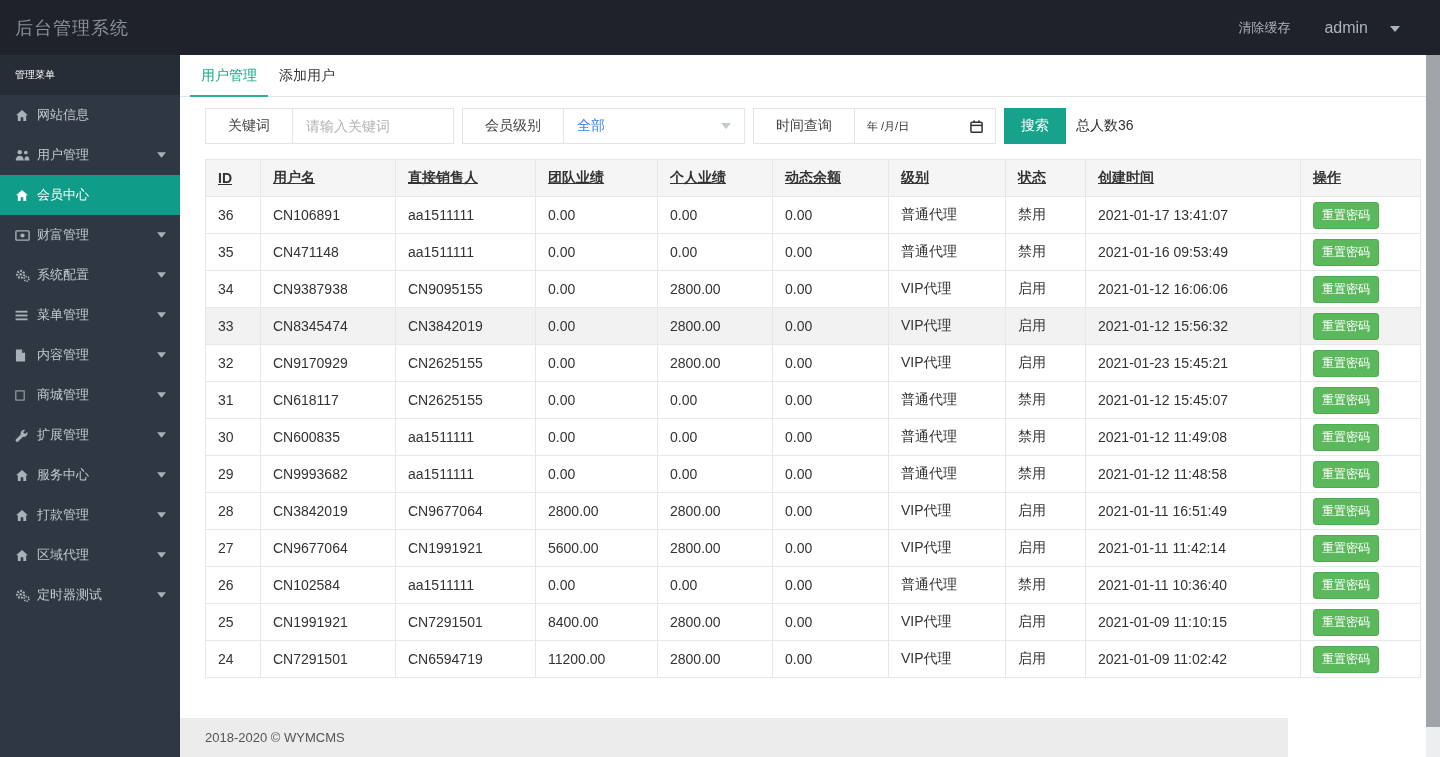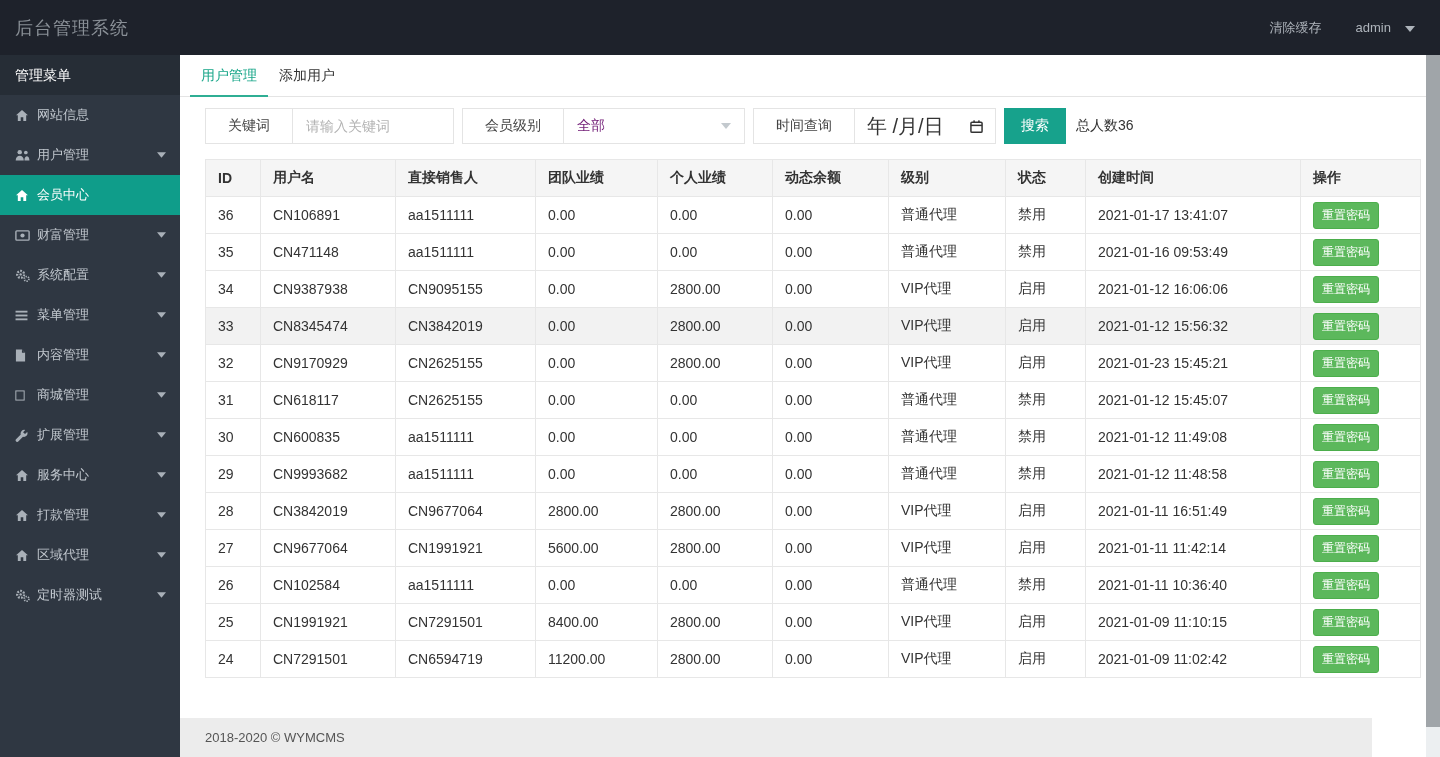--- a/index.html
+++ b/index.html
@@ -1,68 +1,68 @@
 <!DOCTYPE html>
 <html><head>
 <meta charset="utf-8">
 <style>
   * { margin:0; padding:0; box-sizing:border-box; }
   html,body { width:1440px; height:757px; overflow:hidden; }
   body { font-family:"Liberation Sans","DejaVu Sans",sans-serif; background:#fff; position:relative; color:#333; }
 
   
   .navbar { position:absolute; top:0; left:0; width:1440px; height:55px; background:#1e222b;
-            display:flex; align-items:center; justify-content:space-between; padding:0 25px 0 15px; z-index:30; }
+            display:flex; align-items:center; justify-content:space-between; padding:0 40px 0 15px; z-index:30; }
   .brand { color:#8a9097; font-size:18px; letter-spacing:1px; }
   .nav-right { display:flex; align-items:center; gap:34px; }
   .nav-link { color:#aeb4bb; font-size:13px; cursor:pointer; text-decoration:none; }
-  .user-menu { display:flex; align-items:center; gap:14px; color:#aeb4bb; font-size:13px; cursor:pointer; }
+  .user-menu { display:flex; align-items:center; gap:22px; color:#aeb4bb; font-size:16px; cursor:pointer; }
   .user-menu svg { margin-top:2px; }
 
   
   .sidebar { position:absolute; top:55px; left:0; width:180px; height:702px; background:#2f3742; z-index:20; }
-  .sidebar-header { height:40px; line-height:40px; padding-left:15px; background:#262d36; color:#ffffff; font-size:14px; }
+  .sidebar-header { height:40px; line-height:40px; padding-left:15px; background:#262d36; color:#ffffff; font-size:10px; }
   .menu-item { height:40px; display:flex; align-items:center; padding:0 14px 0 15px; color:#c2c8cf; font-size:13px; cursor:pointer; }
   .menu-item .mi-icon { width:22px; display:inline-flex; align-items:center; color:#a9b0b8; flex:none; }
   .menu-item .mi-label { flex:1; white-space:nowrap; }
   .menu-item .mi-caret { color:#a9b0b8; display:inline-flex; }
   .menu-item.active { background:#0f9d8a; color:#fff; }
   .menu-item.active .mi-icon, .menu-item.active .mi-caret { color:#fff; }
 
   
   .content { position:absolute; left:180px; top:55px; width:1246px; height:663px; background:#fff; }
 
   .tabbar { height:42px; border-bottom:1px solid #e4e4e4; display:flex; padding-left:10px; }
   .tab { padding:12px 11px 0 11px; font-size:14px; color:#333; cursor:pointer; border-bottom:2px solid transparent; height:42px; }
   .tab.active { color:#18a689; border-bottom-color:#2fae94; }
 
   .filters { display:flex; align-items:center; margin:11px 0 0 25px; }
   .fgroup { display:flex; align-items:stretch; height:36px; border:1px solid #e4e4e4; background:#fff; margin-right:8px; }
   .flabel { padding:0 22px; display:flex; align-items:center; font-size:14px; color:#444; border-right:1px solid #e4e4e4; white-space:nowrap; }
   .finput { border:none; outline:none; padding:0 13px; font-size:14px; width:160px; color:#333; }
   .finput::placeholder { color:#b3b3b3; }
-  .fselect { display:flex; align-items:center; justify-content:space-between; width:180px; padding:0 13px; font-size:14px; color:#701a75; cursor:pointer; }
+  .fselect { display:flex; align-items:center; justify-content:space-between; width:180px; padding:0 13px; font-size:14px; color:#3b82f6; cursor:pointer; }
   .fselect .sel-caret { color:#c3c9ce; display:inline-flex; }
-  .fdate { display:flex; align-items:center; justify-content:space-between; width:140px; padding:0 12px; font-size:20px; color:#333; cursor:text; }
+  .fdate { display:flex; align-items:center; justify-content:space-between; width:140px; padding:0 12px; font-size:11px; color:#333; cursor:text; }
   .fdate .cal { color:#333; display:inline-flex; cursor:pointer; }
   .search-btn { height:36px; padding:0 17px; background:#17a28c; color:#fff; border:none; font-size:14px; cursor:pointer; margin-right:10px; }
   .total-text { font-size:14px; color:#333; }
 
   
   .table-wrap { margin:15px 0 0 25px; }
   table { border-collapse:collapse; table-layout:fixed; width:1215px; font-size:14px; }
   th, td { border:1px solid #e7e7e7; height:37px; padding:0 12px; text-align:left; vertical-align:middle;
            white-space:nowrap; overflow:hidden; }
-  th { background:#f5f5f5; font-weight:bold; color:#333; }
+  th { background:#f5f5f5; font-weight:bold; color:#333;text-decoration:underline; }
   td { color:#333; background:#fff; }
   tr.hl td { background:#f2f2f2; }
   .reset-btn { background:#5cb85c; border:1px solid #4cae4c; color:#fff; font-size:12px; padding:4px 8px; border-radius:3px; cursor:pointer; }
 
   
-  .footer { position:absolute; left:180px; bottom:0; width:1192px; height:39px; background:#ececec;
+  .footer { position:absolute; left:180px; bottom:0; width:1108px; height:39px; background:#ececec;
             display:flex; align-items:center; padding-left:25px; color:#555; font-size:13px; z-index:10; }
 
   
   .vscroll { position:absolute; right:0; top:55px; width:14px; height:702px; background:#eceff1; z-index:40; }
   .vscroll .thumb { position:absolute; top:0; left:0; width:14px; height:672px; background:#a0a5a9; cursor:grab; }
 </style>
 </head>
 <body>
 
 <header class="navbar">

